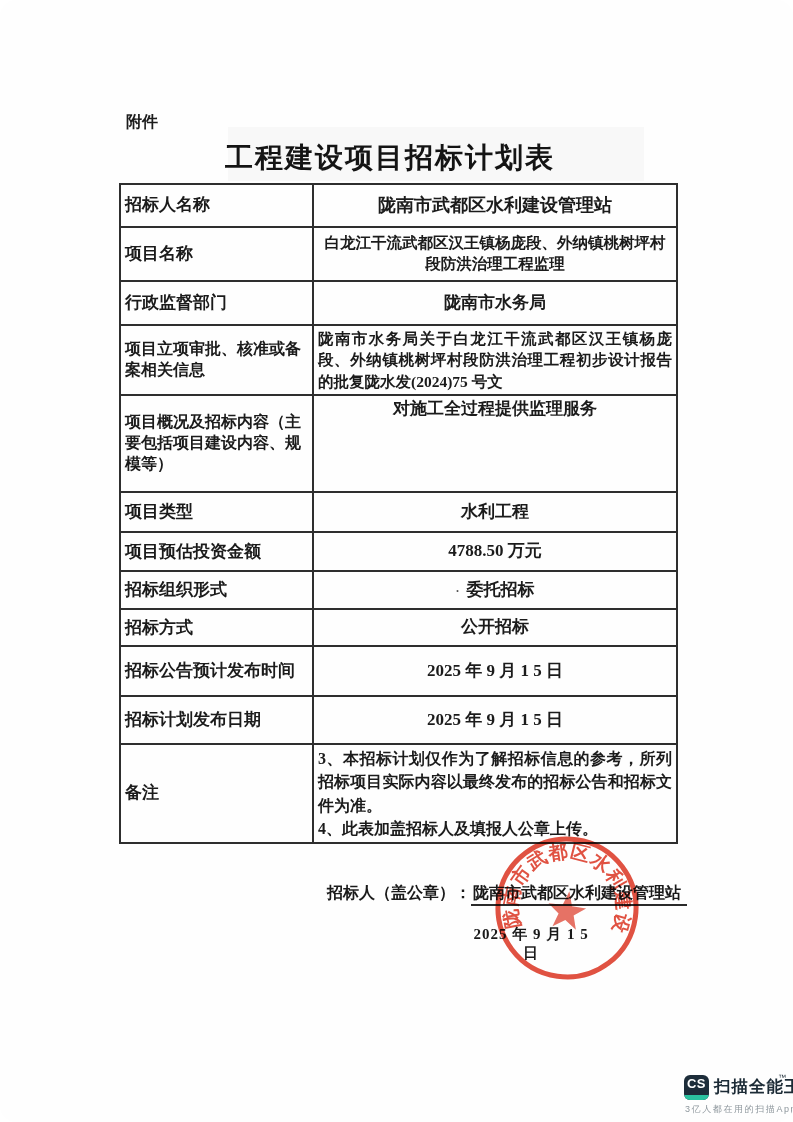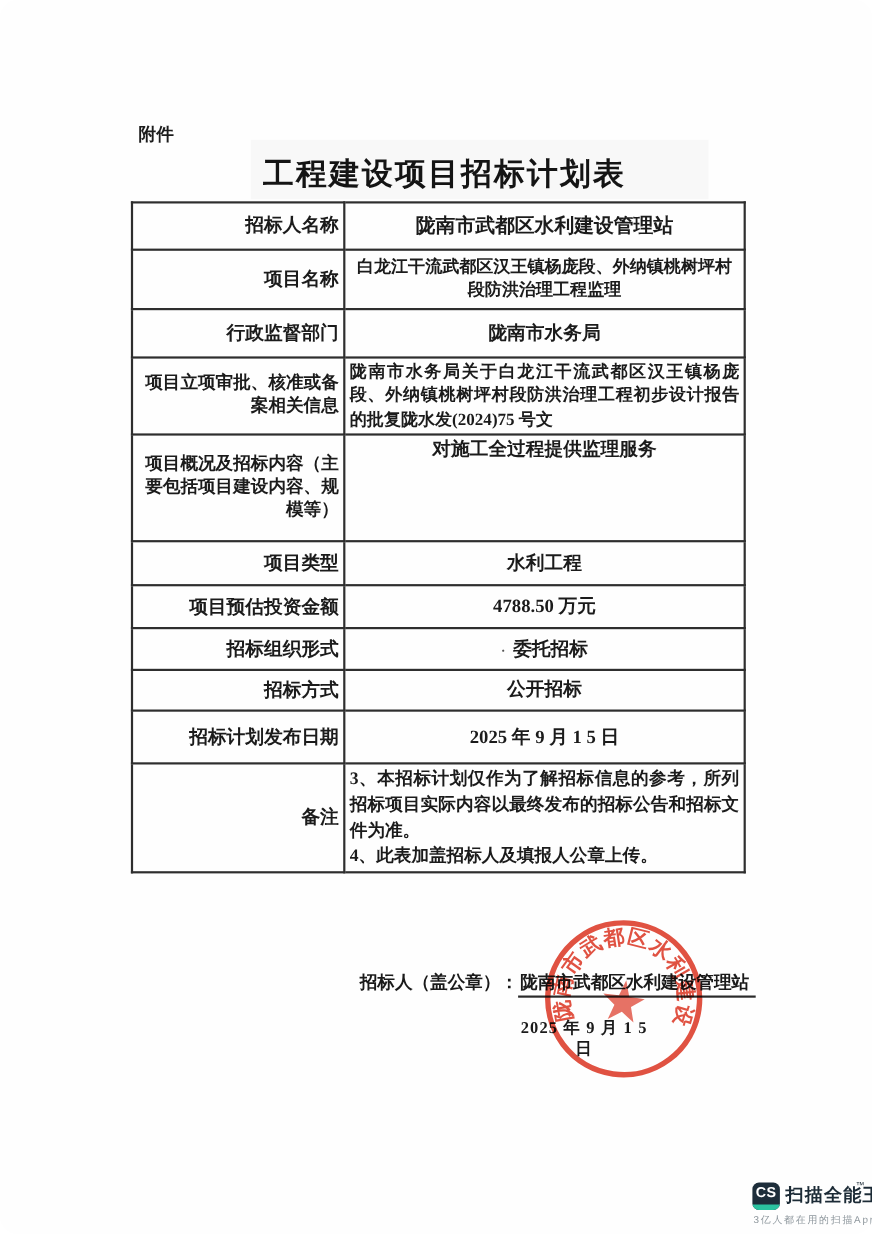--- a/index.html
+++ b/index.html
@@ -2,28 +2,28 @@
 <html><head>
 <meta charset="utf-8">
 <style>
   html,body{margin:0;padding:0;background:#ffffff;}
   .page{position:relative;width:793px;height:1122px;background:#fefefe;overflow:hidden;
         font-family:"Liberation Serif","DejaVu Serif",serif;color:#1c1c1c;border-radius:16px;}
   .title-shade{position:absolute;left:228px;top:127px;width:416px;height:54px;
         background:rgba(140,140,140,0.05);}
   .attachment{position:absolute;left:126px;top:112px;font-size:16px;font-weight:700;
         font-family:"Liberation Sans","DejaVu Sans",sans-serif;}
-  .doc-title{position:absolute;left:119px;top:139px;width:570px;margin:0;text-align:center;
+  .doc-title{position:absolute;left:105px;top:139px;width:570px;margin:0;text-align:center;
         font-family:"Liberation Sans","DejaVu Sans",sans-serif;
         font-size:28px;font-weight:700;letter-spacing:2px;color:#141414;}
   table.plan{position:absolute;left:119px;top:183px;width:557px;border-collapse:collapse;
         table-layout:fixed;}
   table.plan td{border:2px solid #2e2e2e;font-weight:600;color:#1b1b1b;
         padding:2px 4px;overflow:hidden;}
-  td.lbl{text-align:right;vertical-align:middle;font-size:17px;line-height:1.3;}
+  td.lbl{text-align:left;vertical-align:middle;font-size:17px;line-height:1.3;}
   td.val{text-align:center;vertical-align:middle;font-size:17px;line-height:1.35;}
   td.val-big{font-size:18px;}
   td.val-small{font-size:15.5px;}
   td.val-left{text-align:justify;vertical-align:middle;font-size:15.5px;line-height:1.38;
         padding:3px 5px;}
   td.val-top{vertical-align:top;padding-top:24px;}
   td.val-notes{text-align:justify;vertical-align:top;font-size:16px;line-height:1.45;
         padding:7px 7px;margin-left:40px;}
   tr.r0{height:43px;} tr.r1{height:54px;} tr.r2{height:44px;} tr.r3{height:67px;}
   tr.r4{height:97px;padding-left:40px;} tr.r5{height:40px;} tr.r6{height:39px;} tr.r7{height:38px;}
@@ -99,20 +99,24 @@
       <tr class="r7">
         <td class="lbl">招标组织形式</td>
         <td class="val">
           <span class="stray-dot">·</span><span>委托招标</span>
         </td>
       </tr>
       <tr class="r8">
         <td class="lbl">招标方式</td>
         <td class="val">公开招标</td>
       </tr>
+      <tr class="r9">
+        <td class="lbl">招标公告预计发布时间</td>
+        <td class="val">2025 年 9 月 1 5 日</td>
+      </tr>
       <tr class="r10">
         <td class="lbl">招标计划发布日期</td>
         <td class="val">2025 年 9 月 1 5 日</td>
       </tr>
       <tr class="r11">
         <td class="lbl">备注</td>
         <td class="val-notes">
           <div>3、本招标计划仅作为了解招标信息的参考，所列招标项目实际内容以最终发布的招标公告和招标文件为准。</div>
           <div>4、此表加盖招标人及填报人公章上传。</div>
         </td>

